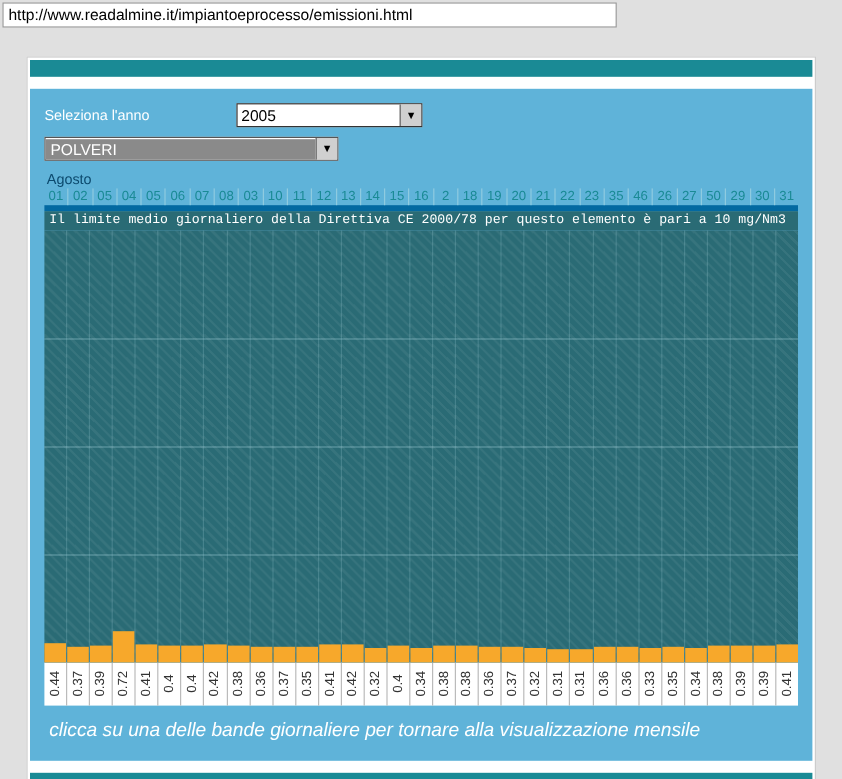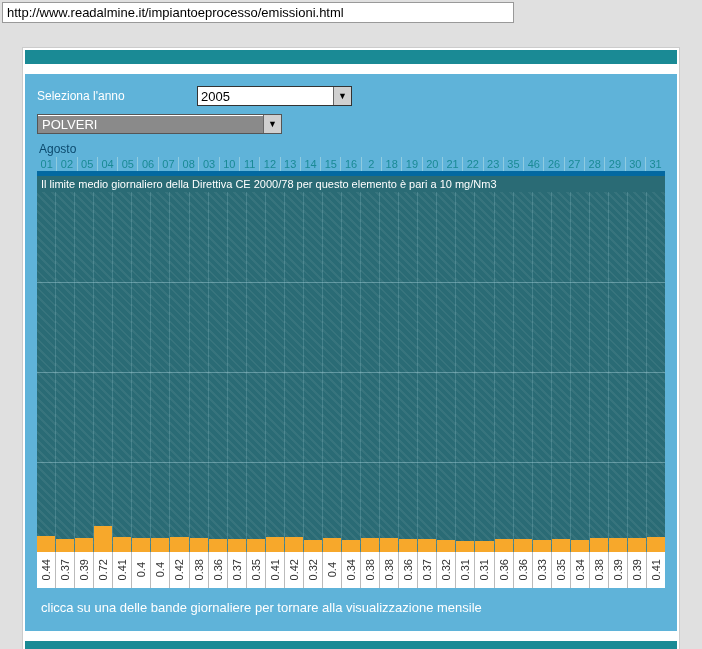--- a/index.html
+++ b/index.html
@@ -11,33 +11,33 @@
 .control-row { display: flex; align-items: center; margin-bottom: 8px; }
 .control-label { color: #fff; font-size: 12px; width: 160px; }
 .select-wrap { display: inline-flex; align-items: center; background: #fff; border: 1px solid #333; }
 .select-year { width: 135px; padding: 1px 3px; font-size: 13px; border: none; }
 .select-element { background: #8a8a8a; color: #fff; width: 225px; padding: 1px 4px; font-size: 13px; border: none; }
 .dd-arrow { background: #d0d0d0; border-left: 1px solid #666; width: 18px; height: 18px; display: flex; align-items: center; justify-content: center; font-size: 9px; }
 .month-header { color: #0c4a6e; font-size: 12px; margin-top: 6px; margin-bottom: 1px; padding-left: 2px; }
 .days-row { display: flex; border-bottom: 5px solid #0369a1; }
 .day-head { flex: 1; text-align: center; color: #1a8a95; font-size: 11px; border-right: 1px solid #8fcbe0; padding: 1px 0; }
 .day-head:last-child { border-right: none; }
-.limit-strip { background: #2a6b75; color: #fff; font-size: 11px; padding: 2px 4px; }
+.limit-strip { background: #2a6b75; color: #fff; font-size: 11px; padding: 2px 4px; font-family: Liberation Mono, monospace; }
 .chart-area { background: #2a6b75; height: 360px; position: relative; display: flex; }
 .chart-col { flex: 1; border-right: 1px solid rgba(150,200,210,0.25); position: relative;
   background-image: repeating-linear-gradient(45deg, rgba(255,255,255,0.06) 0 2px, transparent 2px 6px);
 }
 .chart-col:last-child { border-right: none; }
 .chart-bar { position: absolute; bottom: 0; left: 0; right: 0; background: #f7a82b; }
 .hline { position: absolute; left: 0; right: 0; height: 1px; background: rgba(180,220,230,0.4); }
 .labels-row { display: flex; background: #fff; }
 .val-cell { flex: 1; border-right: 1px solid #bbb; height: 36px; display: flex; align-items: center; justify-content: center; }
 .val-cell:last-child { border-right: none; }
 .val-text { writing-mode: vertical-rl; transform: rotate(180deg); font-size: 11px; color: #333; }
-.footer-note { color: #fff; font-size: 13px; padding: 12px 4px 4px; }
+.footer-note { color: #fff; font-size: 16px; padding: 12px 4px 4px; font-style: italic; }
 .bottom-strip { background: #1a8a95; height: 10px; margin-top: 10px; }
 </style>
 </head>
 <body>
 
 
 
 <input class="url-bar" value="http://www.readalmine.it/impiantoeprocesso/emissioni.html" style="">
 
 <div class="outer-frame">
@@ -83,21 +83,21 @@
         <div class="day-head">18</div>
         <div class="day-head">19</div>
         <div class="day-head">20</div>
         <div class="day-head">21</div>
         <div class="day-head">22</div>
         <div class="day-head">23</div>
         <div class="day-head">35</div>
         <div class="day-head">46</div>
         <div class="day-head">26</div>
         <div class="day-head">27</div>
-        <div class="day-head">28</div>
+        <div class="day-head">50</div>
         <div class="day-head">29</div>
         <div class="day-head">30</div>
         <div class="day-head">31</div>
       </div>
 
     <div class="limit-strip">Il limite medio giornaliero della Direttiva CE 2000/78 per questo elemento è pari a  10 mg/Nm3</div>
 
     <div class="chart-area" id="chart-area">
       <div class="hline" style="top:25%"></div>
       <div class="hline" style="top:50%"></div>

